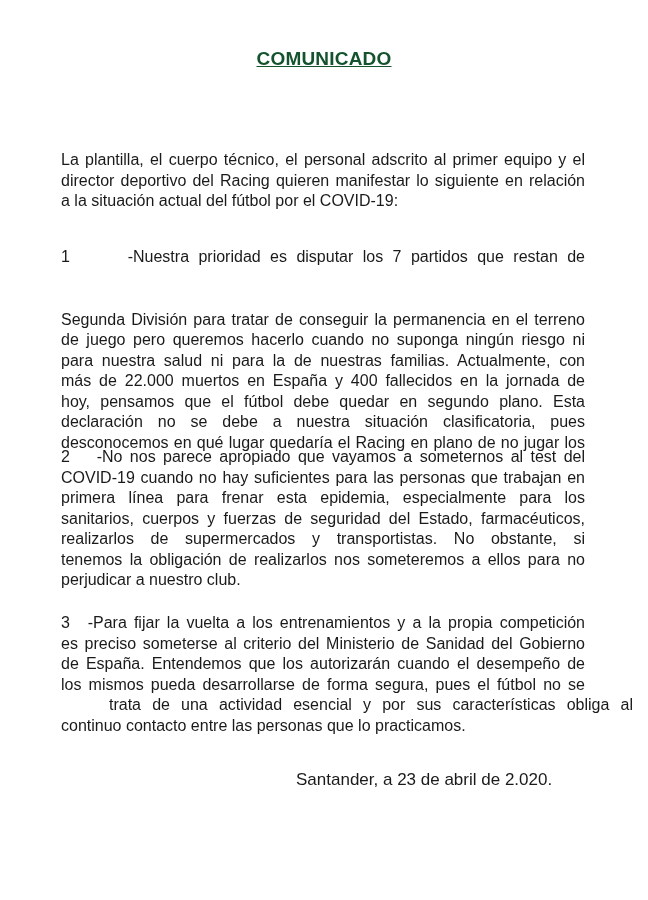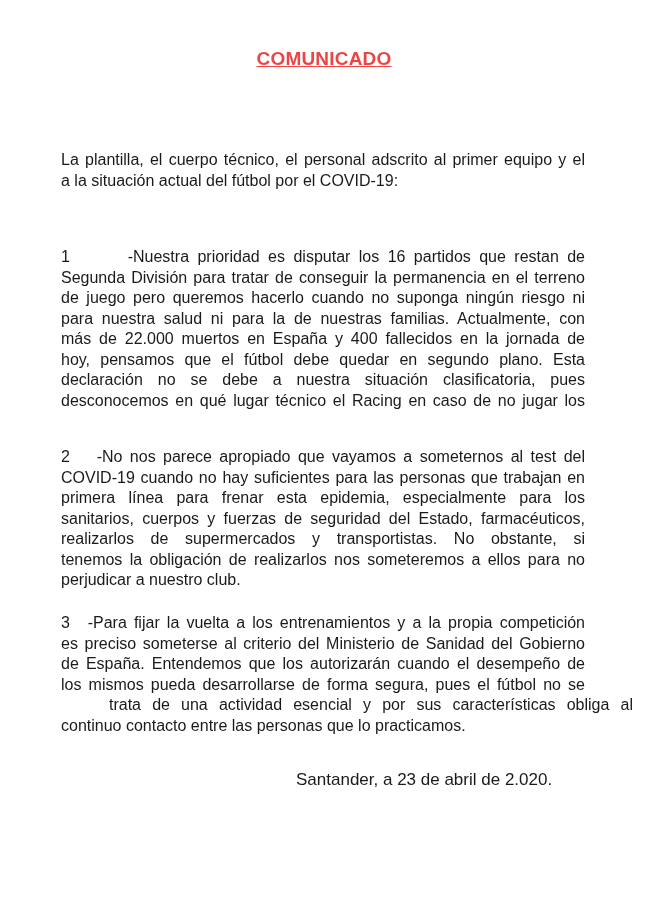--- a/index.html
+++ b/index.html
@@ -4,21 +4,21 @@
 <style>
   html, body { margin: 0; padding: 0; }
   body {
     width: 648px; height: 900px; background: #ffffff; overflow: hidden;
     font-family: "Liberation Sans", sans-serif; color: #1a1a1a;
     position: relative;
   }
   .title {
     position: absolute; top: 48px; left: 0; width: 648px; text-align: center;
     font-weight: bold; font-size: 19px; text-decoration: underline;
-    letter-spacing: 0.2px; color: #ef4444;
+    letter-spacing: 0.2px; color: #14532d;
   }
   .block { position: absolute; left: 61px; width: 524px; }
   .line {
     font-size: 16px; line-height: 20.5px; height: 20.5px;
     text-align: justify; text-align-last: justify; white-space: nowrap;
     display: block;
   }
   .line.last { text-align-last: left; }
   .line .inner { display: inline; }
   .num { display: inline-block; }
@@ -26,32 +26,33 @@
     position: absolute; top: 770px; left: 296px; font-size: 17px;
   }
 </style>
 </head>
 <body>
 
 <div class="title">COMUNICADO</div>
 
 <div class="block" style="top:150px;">
   <span class="line" style="display: block; width: 524px; word-spacing: 1.08333px;">La plantilla, el cuerpo técnico, el personal adscrito al primer equipo y el</span>
+  <span class="line" style="display: block; width: 524px; word-spacing: 0.666667px;">director deportivo del Racing quieren manifestar lo siguiente en relación</span>
   <span class="line last">a la situación actual del fútbol por el COVID-19:</span>
 </div>
 
 <div class="block" style="top:247px;">
-  <span class="line" style="display: block; width: 524px; word-spacing: 3px;"><span class="num" style="width:72px;">1 -</span><span class="inner">Nuestra prioridad es disputar los 16 partidos que restan de</span></span>
-  <span class="line" style="display: block; width: 524px; word-spacing: 0.727273px;">Segunda División  para tratar de conseguir la permanencia en el terreno</span>
+  <span class="line" style="display: block; width: 524px; word-spacing: 3px;"><span class="num" style="width:72px;">1 -</span><span class="inner">Nuestra prioridad es disputar los 7 partidos que restan de</span></span>
+  <span class="line" style="display: block; width: 524px; word-spacing: 0.727273px; margin-top: 42px;">Segunda División  para tratar de conseguir la permanencia en el terreno</span>
   <span class="line" style="display: block; width: 524px; word-spacing: 2.3px;">de juego pero queremos hacerlo cuando no suponga ningún riesgo ni</span>
   <span class="line" style="display: block; width: 524px; word-spacing: 3.4px;">para nuestra salud ni para la de nuestras familias. Actualmente, con</span>
   <span class="line" style="display: block; width: 524px; word-spacing: 2.75px;">más de 22.000 muertos en España y 400 fallecidos en la jornada de</span>
   <span class="line" style="display: block; width: 524px; word-spacing: 5px;">hoy, pensamos que el fútbol debe quedar en segundo plano. Esta</span>
   <span class="line" style="display: block; width: 524px; word-spacing: 9.5px;">declaración no se debe a nuestra situación clasificatoria, pues</span>
-  <span class="line" style="display: block; width: 524px; word-spacing: 0.416667px;">desconocemos en qué lugar técnico el Racing en caso de no jugar los</span>
+  <span class="line" style="display: block; width: 524px; word-spacing: 0.416667px;">desconocemos en qué lugar quedaría el Racing en plano de no jugar los</span>
 </div>
 
 <div class="block" style="top:447px;">
   <span class="line" style="display: block; width: 524px; word-spacing: 1.90909px;"><span class="num" style="width:41px;">2 -</span><span class="inner">No nos parece apropiado que vayamos a someternos al test del</span></span>
   <span class="line" style="display: block; width: 524px; word-spacing: 0.4px;">COVID-19 cuando no hay suficientes para las personas que trabajan en</span>
   <span class="line" style="display: block; width: 524px; word-spacing: 7.75px;">primera línea para frenar esta epidemia, especialmente para los</span>
   <span class="line" style="display: block; width: 524px; word-spacing: 2.75px;">sanitarios, cuerpos y fuerzas de seguridad del Estado, farmacéuticos,</span>
   <span class="line" style="display: block; width: 524px; word-spacing: 8.85714px;">realizarlos de supermercados y transportistas. No obstante, si</span>
   <span class="line" style="display: block; width: 524px; word-spacing: 2px;">tenemos la obligación de realizarlos nos someteremos a ellos para no</span>
   <span class="line last">perjudicar a nuestro club.</span>

